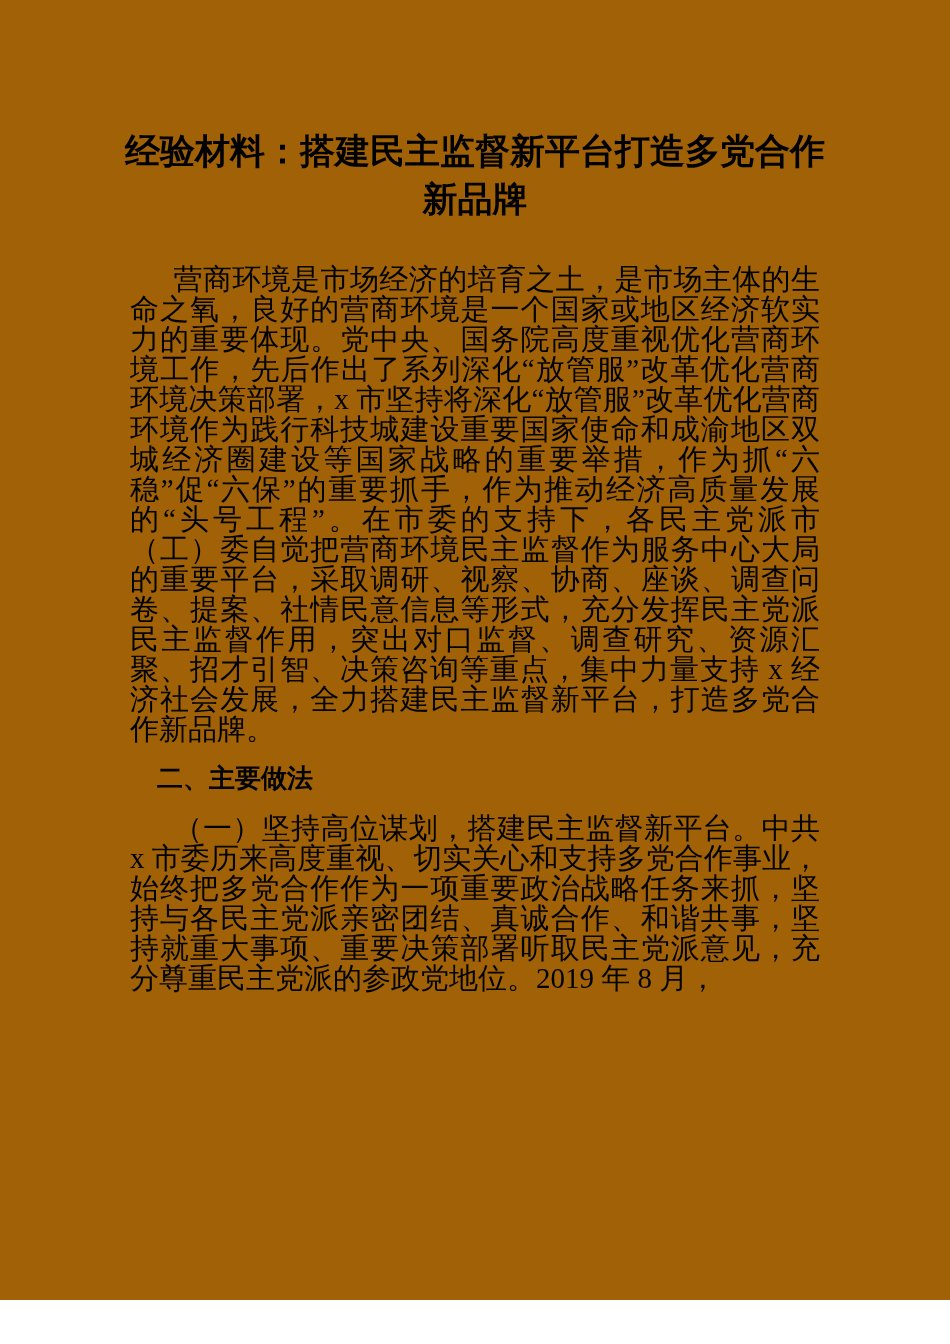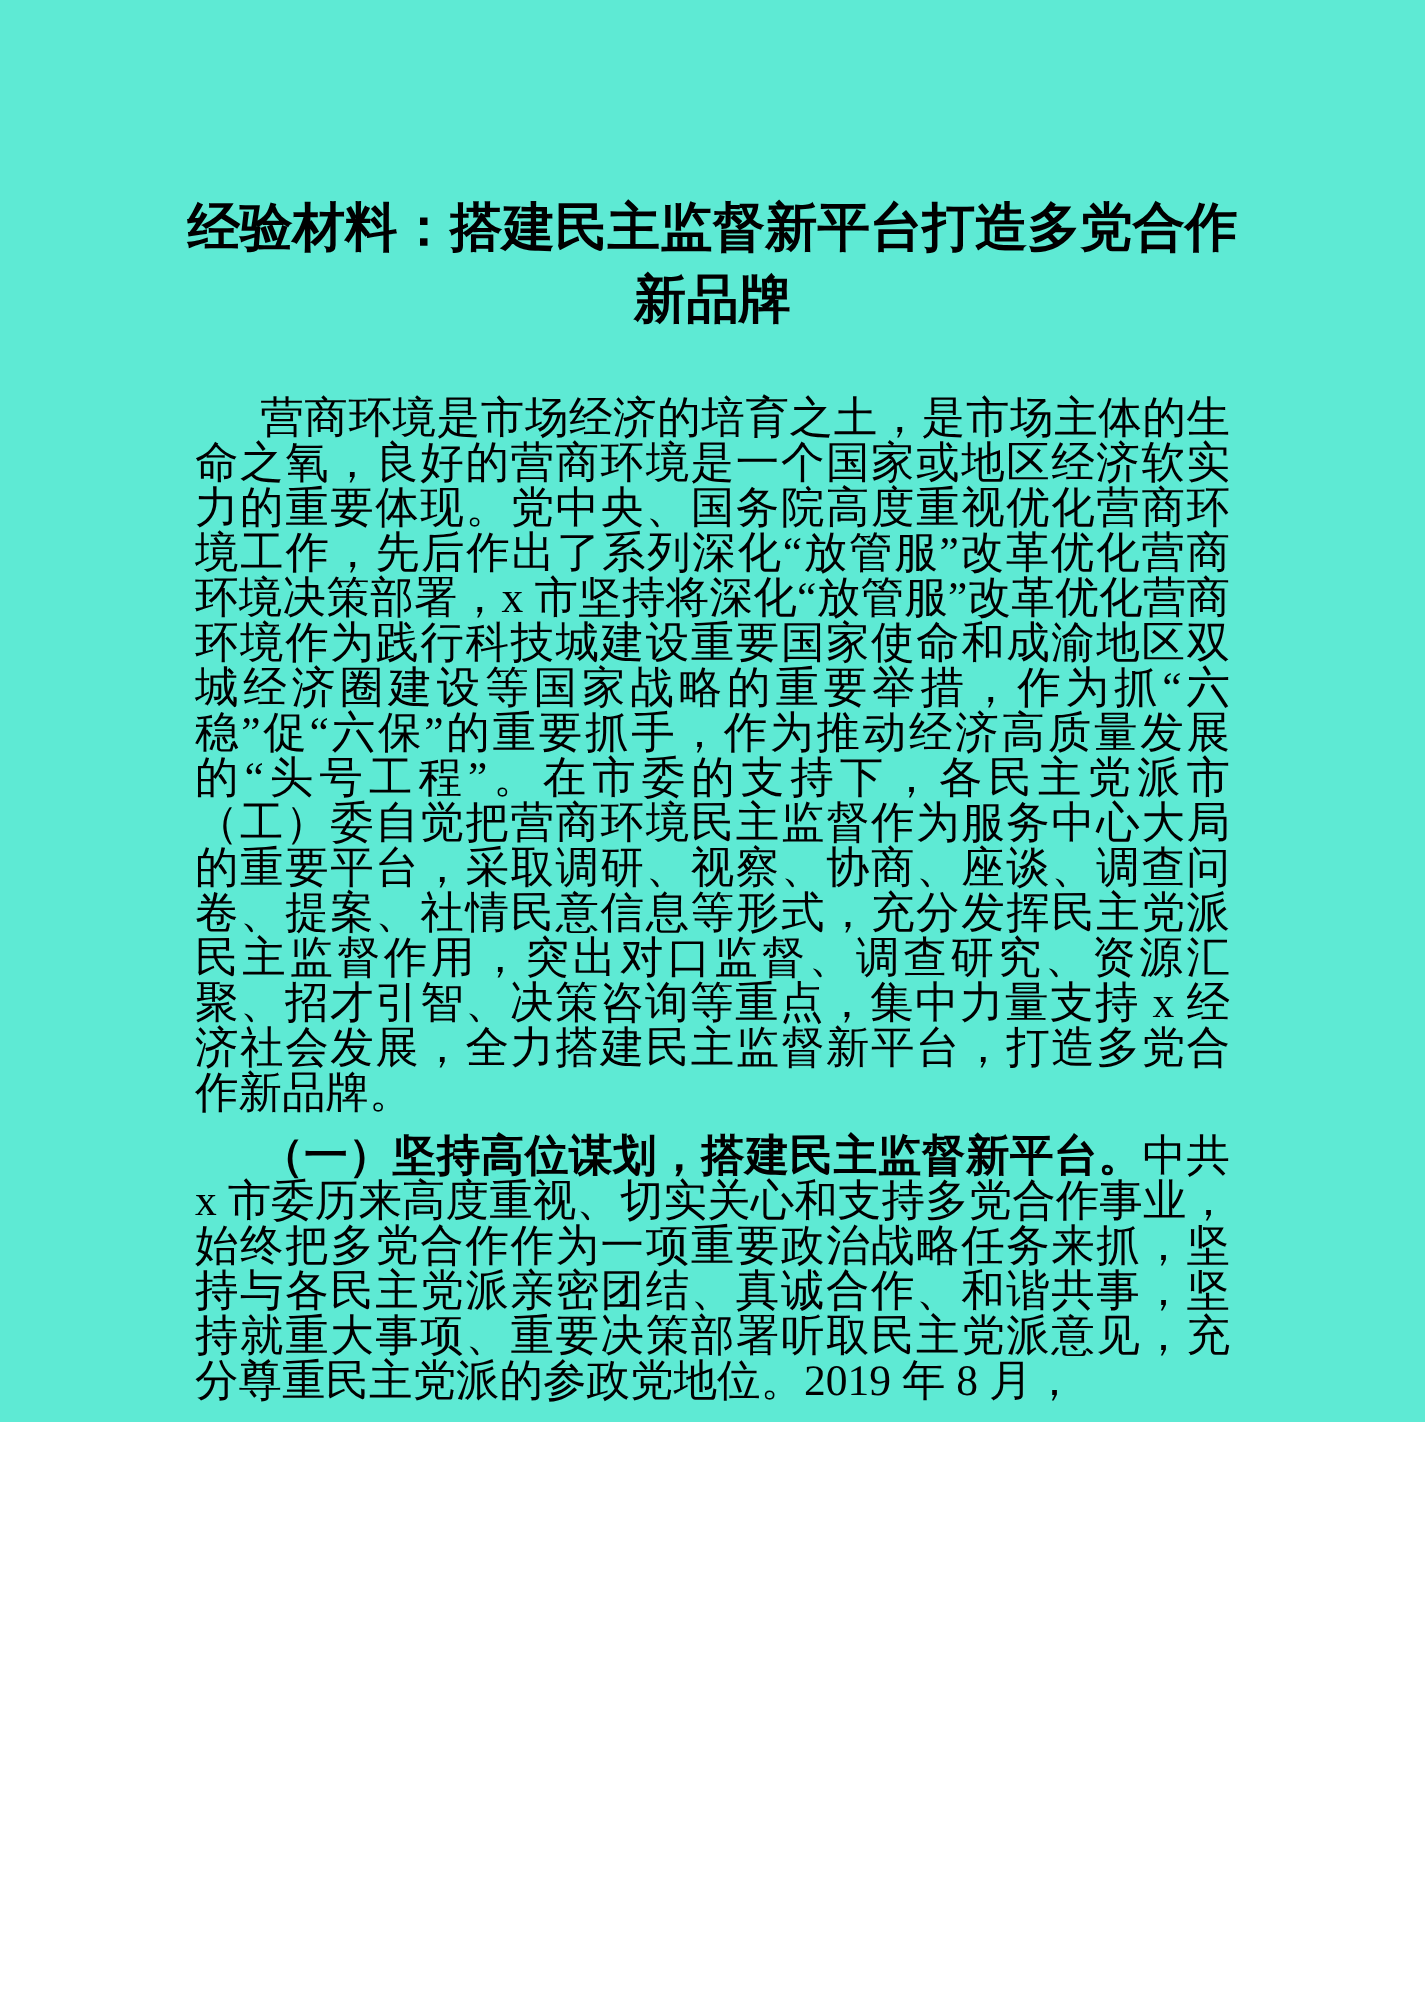--- a/index.html
+++ b/index.html
@@ -3,23 +3,23 @@
 <meta charset="utf-8">
 <style>
   html, body {
     margin: 0;
     padding: 0;
     background: #ffffff;
   }
   .page {
     position: relative;
     width: 950px;
-    height: 948px;
+    height: 1300px;
     margin: 0 auto;
-    background: #5eead4;
+    background: #a16207;
     color: #000000;
     overflow: hidden;
     box-sizing: border-box;
   }
   .doc {
     padding: 128px 118px 0 118px;
     box-sizing: border-box;
   }
   .doc-title {
     font-family: "Liberation Serif", "DejaVu Serif", serif;
@@ -41,31 +41,32 @@
   .body-para {
     font-family: "Liberation Serif", "DejaVu Serif", serif;
     font-size: 29px;
     font-weight: normal;
     line-height: 30px;
     text-align: justify;
     text-indent: 1.5em;
     margin: 12px;
   }
   .body-para .lead {
-    font-weight: bold;
+    font-weight: normal;
   }
 </style>
 </head>
 <body>
 
 <div class="page">
   <div class="doc">
 
     <h1 class="doc-title">经验材料：搭建民主监督新平台打造多党合作新品牌</h1>
 
 
     <p class="body-para"><span>营商环境是市场经济的培育之土，是市场主体的生命之氧，良好的营商环境是一个国家或地区经济软实力的重要体现。党中央、国务院高度重视优化营商环境工作，先后作出了系列深化“放管服”改革优化营商环境决策部署，x 市坚持将深化“放管服”改革优化营商环境作为践行科技城建设重要国家使命和成渝地区双城经济圈建设等国家战略的重要举措，作为抓“六稳”促“六保”的重要抓手，作为推动经济高质量发展的“头号工程”。在市委的支持下，各民主党派市（工）委自觉把营商环境民主监督作为服务中心大局的重要平台，采取调研、视察、协商、座谈、调查问卷、提案、社情民意信息等形式，充分发挥民主党派民主监督作用，突出对口监督、调查研究、资源汇聚、招才引智、决策咨询等重点，集中力量支持 x 经济社会发展，全力搭建民主监督新平台，打造多党合作新品牌。</span></p>
 
+    <h2 class="section-heading">二、主要做法</h2>
 
     <p class="body-para"><span class="lead">（一）坚持高位谋划，搭建民主监督新平台。</span><span>中共 x 市委历来高度重视、切实关心和支持多党合作事业，始终把多党合作作为一项重要政治战略任务来抓，坚持与各民主党派亲密团结、真诚合作、和谐共事，坚持就重大事项、重要决策部署听取民主党派意见，充分尊重民主党派的参政党地位。2019 年 8 月，</span></p>
 
   </div>
 </div>
 
 </body></html>

